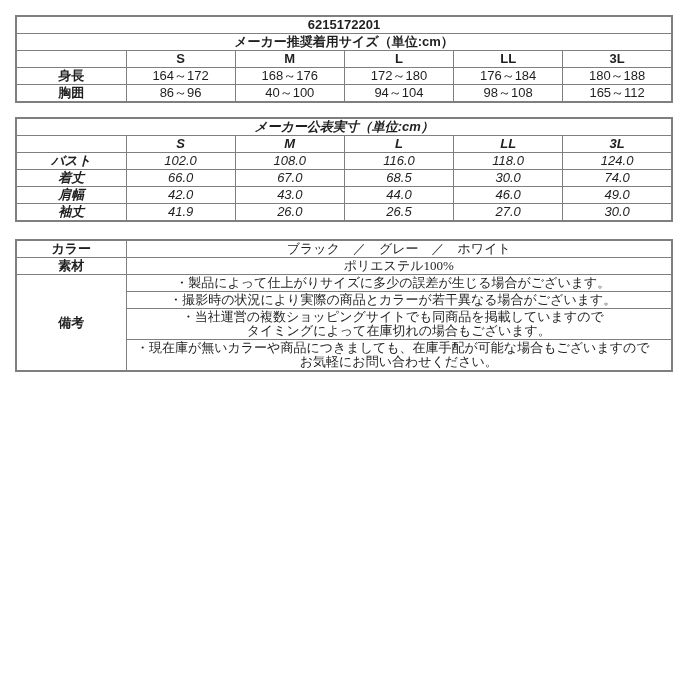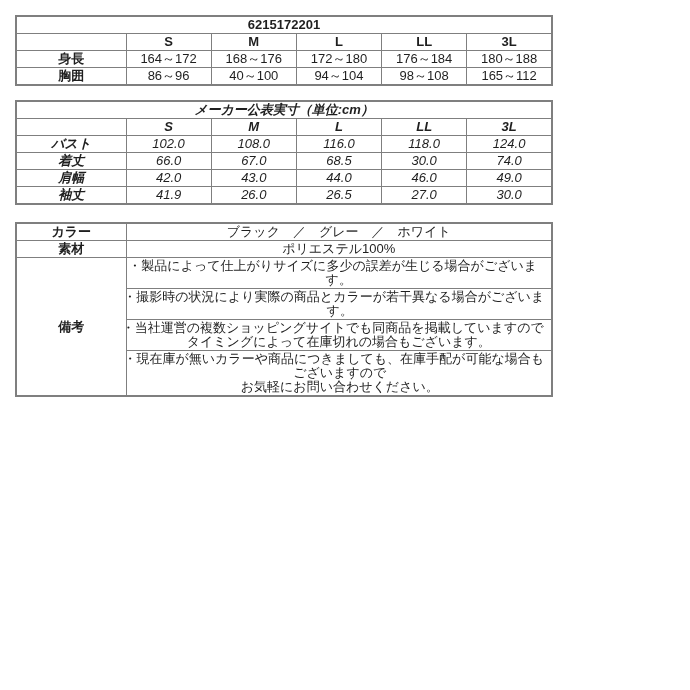--- a/index.html
+++ b/index.html
@@ -2,39 +2,39 @@
 <html><head>
 <meta charset="utf-8">
 <style>
   html,body{margin:0;padding:0;background:#ffffff;}
   body{width:690px;height:690px;overflow:hidden;
        font-family:"Liberation Sans","DejaVu Sans",sans-serif;}
   .wrap{position:absolute;left:15px;top:15px;width:658px;}
   table.sz{
     border-collapse:collapse;
     table-layout:fixed;
-    width:538px;
+    width:658px;
     border:2px solid #7f7f7f;
   }
   table.sz td{
     border:1px solid #7f7f7f;
     font-size:13px;
     color:#1f1f1f;
     text-align:center;
     vertical-align:middle;
     padding:1px 3px;
     line-height:14px;
     height:14px;
     overflow:hidden;
   }
   .b{font-weight:bold;}
   .t2{margin-top:14px;font-style:italic;}
   .t3{margin-top:17px;}
   col.c0{width:110px;}
-  .lv{text-align:left;padding-left:6px;}
+  .lv{text-align:left;padding-left:6px;font-family:Liberation Serif, serif;}
   td.note{
     text-align:left;
     white-space:pre-line;
     line-height:15px;
     height:auto;
     padding:1px 6px 1px 16px;
     text-indent:-12px;
   }
   td.top{vertical-align:top;padding-top:2px;}
 </style>
@@ -48,20 +48,23 @@
         <col class="c0">
         <col>
         <col>
         <col>
         <col>
         <col>
       </colgroup>
     <tbody>
       <tr>
         <td colspan="6" class="b">6215172201</td>
+      </tr>
+      <tr>
+        <td colspan="6" class="b">メーカー推奨着用サイズ（単位:cm）</td>
       </tr>
       <tr>
         <td class="b"></td>
         <td class="b">S</td>
         <td class="b">M</td>
         <td class="b">L</td>
         <td class="b">LL</td>
         <td class="b">3L</td>
       </tr>
       <tr>

